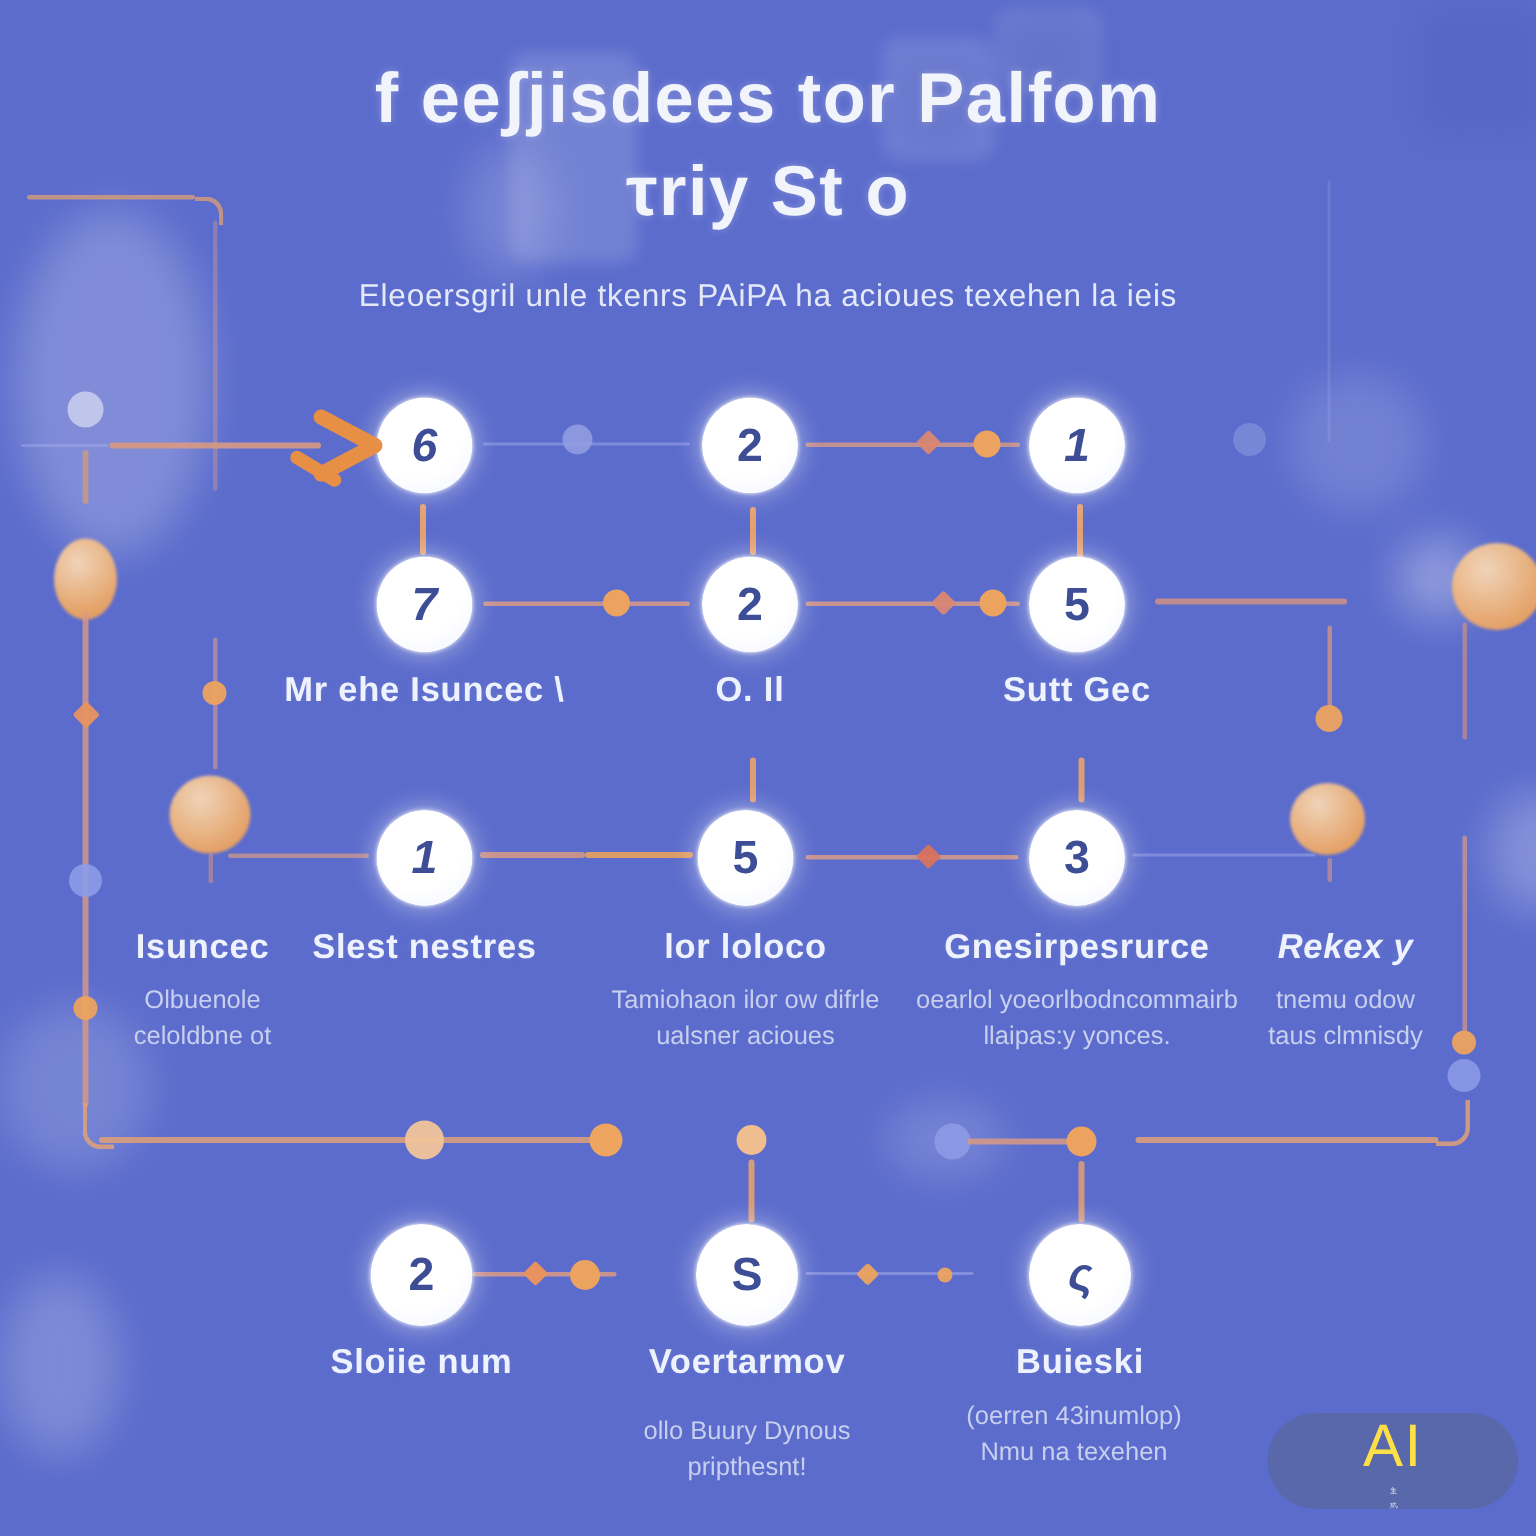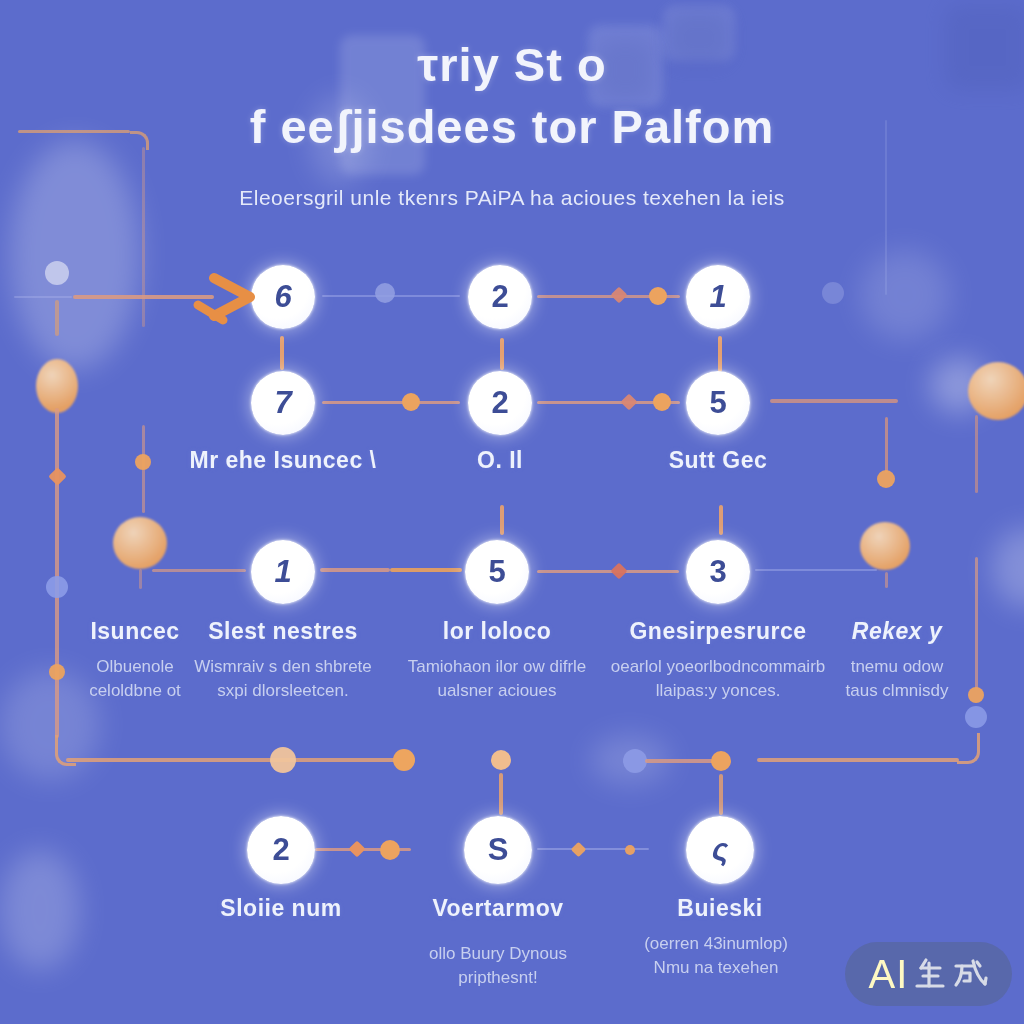--- a/index.html
+++ b/index.html
@@ -25,21 +25,21 @@
     box-shadow:0 0 18px rgba(255,255,255,.55),0 0 3px rgba(255,255,255,.9);
     display:flex;align-items:center;justify-content:center;}
   .node span{font-size:31px;font-weight:bold;color:#3d4d96;}
   .node span.it{font-style:italic;}
   .lbl{transform:translate(-50%,-50%);white-space:nowrap;font-size:23px;font-weight:bold;
        color:#eef2fc;letter-spacing:.5px;text-shadow:0 0 4px rgba(120,135,220,.4);}
   .cap{transform:translateX(-50%);text-align:center;font-size:17px;line-height:24px;
        color:#c7cfef;white-space:nowrap;}
   #watermark{position:absolute;left:845px;top:942px;width:167px;height:64px;border-radius:33px;
        background:rgba(88,103,168,.93);display:flex;align-items:center;justify-content:center;
-       gap:4px;color:#fef9c3;}
+       gap:4px;color:#fde047;flex-direction:column;}
   #watermark .ai{font-size:40px;font-weight:400;letter-spacing:1px;}
   #watermark svg{display:block;}
   .hz{stroke:#d7dbe7;stroke-width:3.2;fill:none;stroke-linecap:round;stroke-linejoin:round;}
 </style>
 </head>
 <body>
 
 <div id="stage">
   <div id="diagram-layer" style="position:absolute;inset:0;">
       <div class="blob" style="left: 340px; top: 35px; width: 85px; height: 140px; background: rgb(232, 237, 250); border-radius: 12px; filter: blur(5px); opacity: 0.16;"></div>
@@ -140,24 +140,20 @@
       </div>
       <div class="lbl" style="left: 500px; top: 460px;">O. Il</div>
       <div class="node" style="left: 686px; top: 371px; width: 64px; height: 64px;">
         <span>5</span>
       </div>
       <div class="lbl" style="left: 718px; top: 460px;">Sutt Gec</div>
       <div class="node" style="left: 251px; top: 540px; width: 64px; height: 64px;">
         <span class="it">1</span>
       </div>
       <div class="lbl" style="left: 283px; top: 631px;">Slest nestres</div>
-      <div class="cap" style="left: 283px; top: 655px;">
-        <div>Wismraiv s den shbrete</div>
-        <div>sxpi dlorsleetcen.</div>
-      </div>
       <div class="node" style="left: 465px; top: 540px; width: 64px; height: 64px;">
         <span>5</span>
       </div>
       <div class="lbl" style="left: 497px; top: 631px;">lor loloco</div>
       <div class="cap" style="left: 497px; top: 655px;">
         <div>Tamiohaon ilor ow difrle</div>
         <div>ualsner acioues</div>
       </div>
       <div class="node" style="left: 686px; top: 540px; width: 64px; height: 64px;">
         <span>3</span>
@@ -193,22 +189,22 @@
         <div>celoldbne ot</div>
       </div>
       <div class="lbl" style="left: 897px; top: 631px; font-style: italic;">Rekex y</div>
       <div class="cap" style="left: 897px; top: 655px;">
         <div>tnemu odow</div>
         <div>taus clmnisdy</div>
       </div>
     </div>
 
   <div class="hdr" id="title">
+    <div>f eeʃjisdees tor Palfom</div>
     <div>τriy St o</div>
-    <div>f eeʃjisdees tor Palfom</div>
   </div>
   <div class="hdr" id="subtitle">Eleoersgril unle tkenrs PAiPA ha acioues texehen la ieis</div>
 
   <svg style="position:absolute;left:72px;top:268px" width="190" height="60" viewBox="0 0 190 60">
     <line x1="3" y1="29" x2="140" y2="29" stroke="#d99a84" stroke-width="4" stroke-linecap="round" opacity="0.9"></line>
     <polyline points="142,10 178,29 142,48" fill="none" stroke="#e78f45" stroke-width="10" stroke-linejoin="round" stroke-linecap="round"></polyline>
     <polyline points="126,37 151,52" fill="none" stroke="#e78f45" stroke-width="9" stroke-linecap="round"></polyline>
   </svg>
 
   <div id="watermark" title="AI生成">

